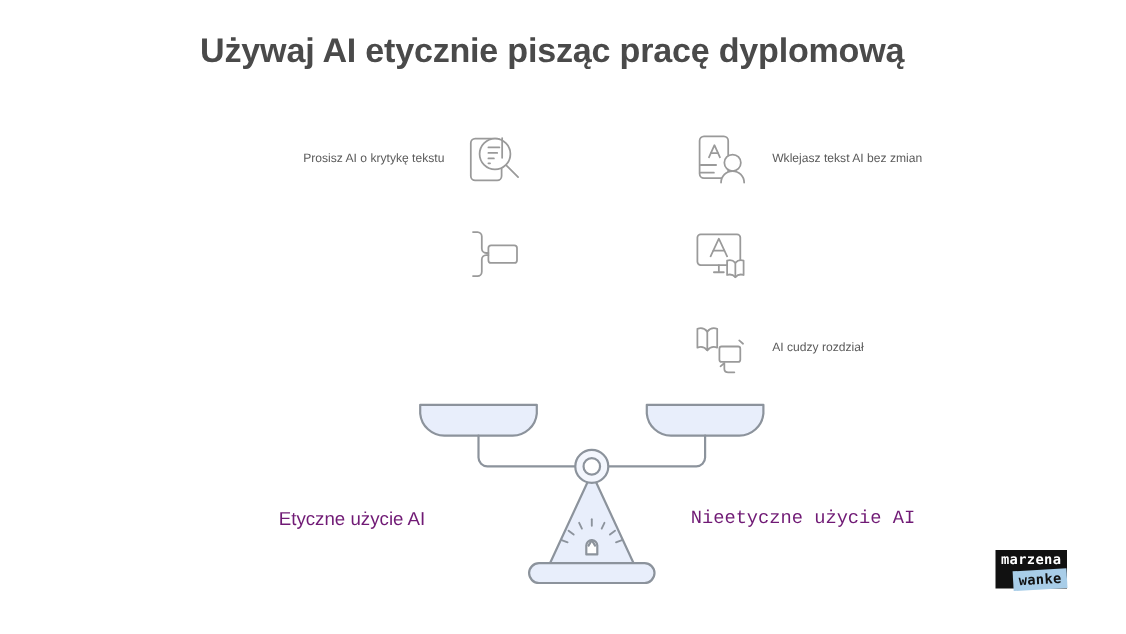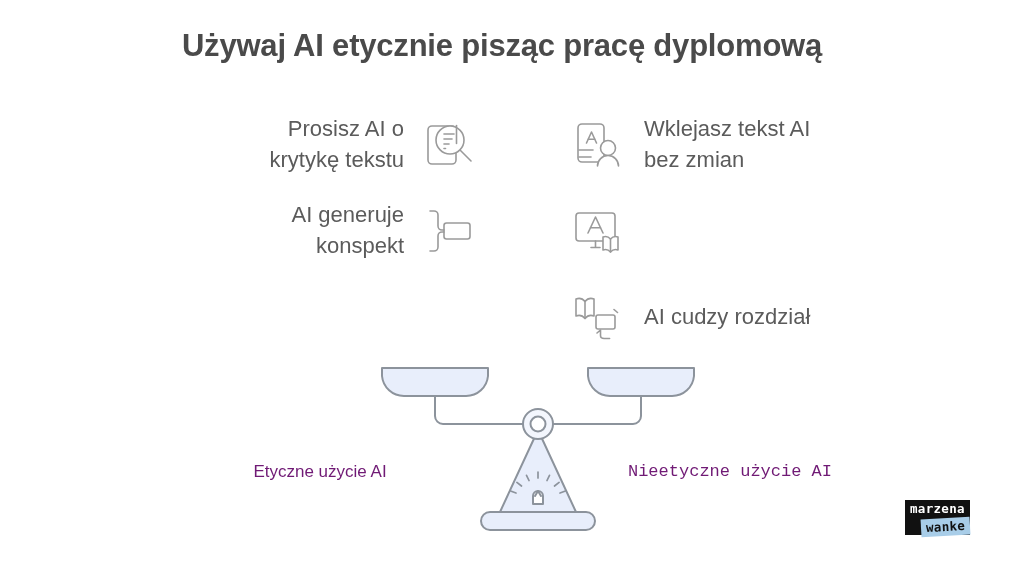--- a/index.html
+++ b/index.html
@@ -30,33 +30,33 @@
     color: #4a4a4a;
     letter-spacing: -0.2px;
   }
 
   
   .col {
     position: absolute;
     top: 108px;
   }
   .col-left  { left: 160px;  width: 320px; }
-  .col-right { left: 568px;  width: 330px; }
+  .col-right { left: 626px;  width: 330px; }
 
   .item {
     display: flex;
     align-items: center;
     height: 74px;
     margin-bottom: 12px;
   }
   .col-left .item  { justify-content: flex-end; }
   .col-right .item { justify-content: flex-start; }
 
   .item-label {
-    font-size: 22px;
+    font-size: 11px;
     line-height: 1.4;
     color: #5b5b5b;
     max-width: 185px;
   }
   .col-left .item-label  { text-align: right; margin-right: 14px; }
   .col-right .item-label { text-align: left;  margin-left: 14px; }
 
   .icon-box {
     width: 62px;
     height: 62px;
@@ -139,21 +139,20 @@
           <path d="M26 30 h5"></path>
           <path d="M26 34.5 h1.5"></path>
           <path d="M38.5 11.5 v18"></path>
           <path d="M42.5 36.5 L53 47"></path>
         </svg>
       </div>
     </div>
 
 
     <div class="item">
-      <div class="item-label">AI generuje konspekt</div>
       <div class="icon-box">
         <svg viewBox="0 0 62 62" fill="none" stroke="#9a9a9a" stroke-width="1.6" stroke-linecap="round" stroke-linejoin="round">
           <path d="M12 11 h4 a4 4 0 0 1 4 4 v11 a4 4 0 0 0 4 4 h2"></path>
           <path d="M12 51 h4 a4 4 0 0 0 4 -4 v-11 a4 4 0 0 1 4 -4 h2"></path>
           <rect x="26" y="23" width="26" height="16" rx="2.5"></rect>
         </svg>
       </div>
     </div>
 
   </div>

